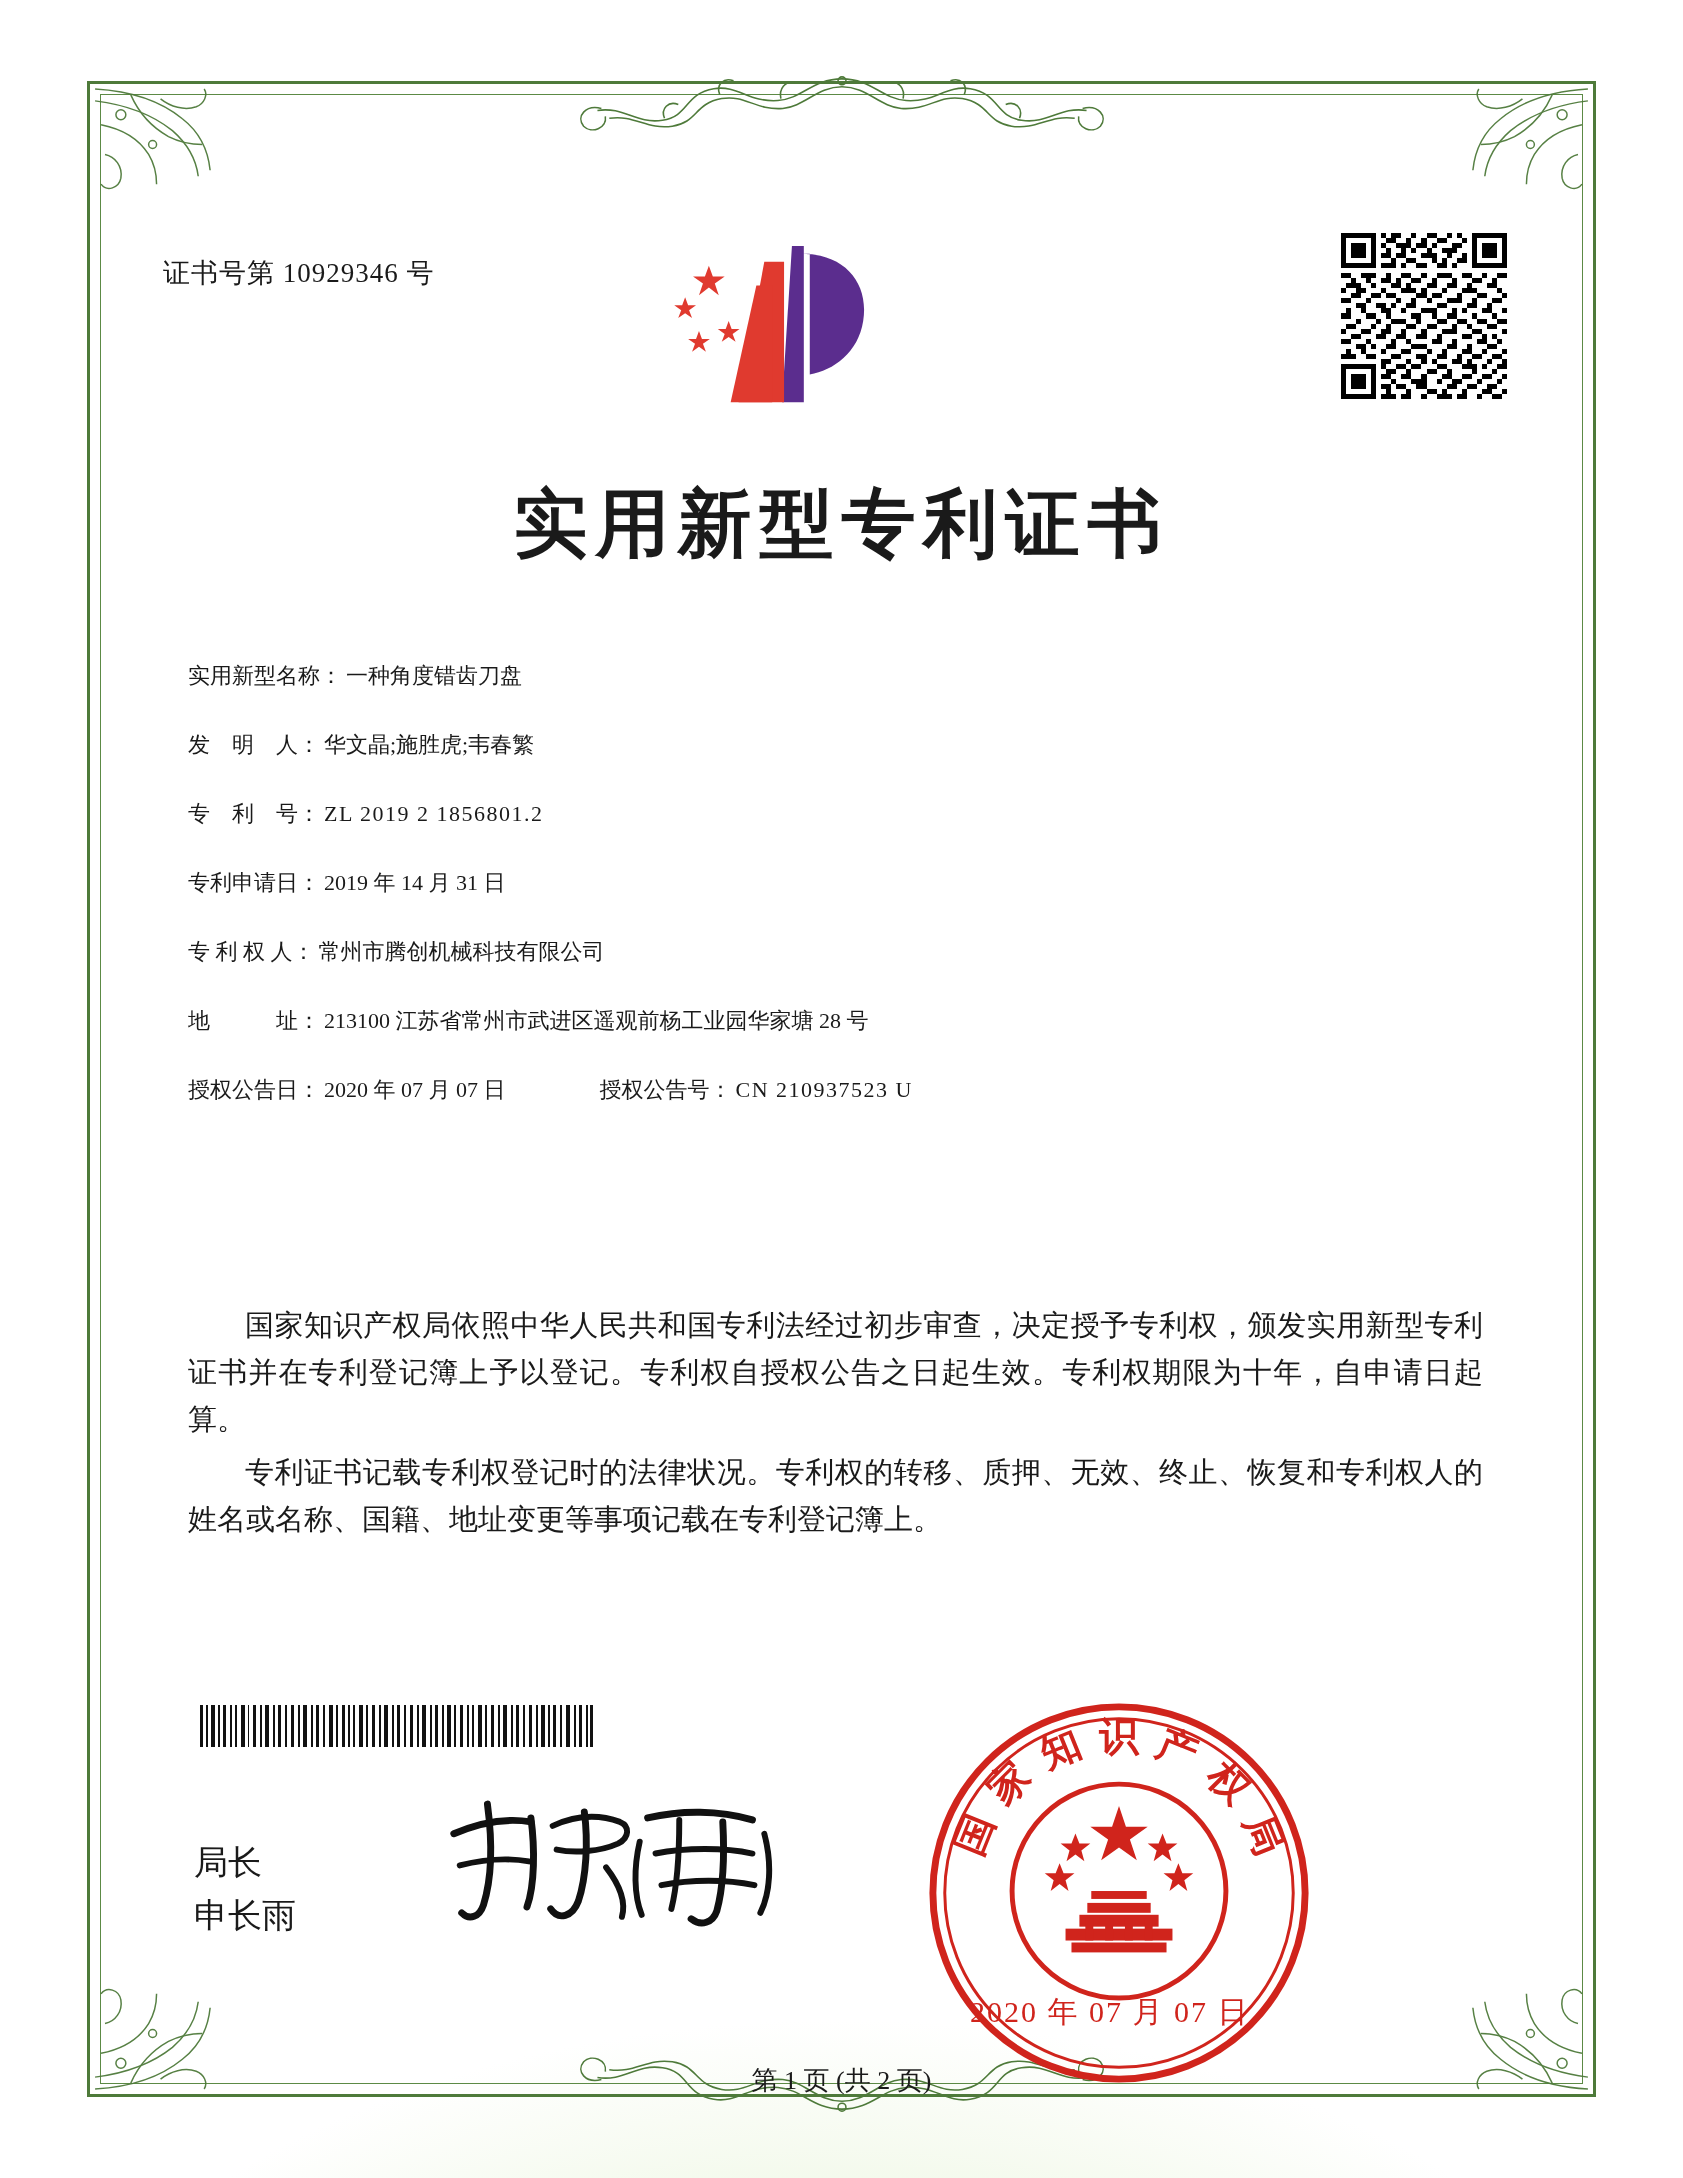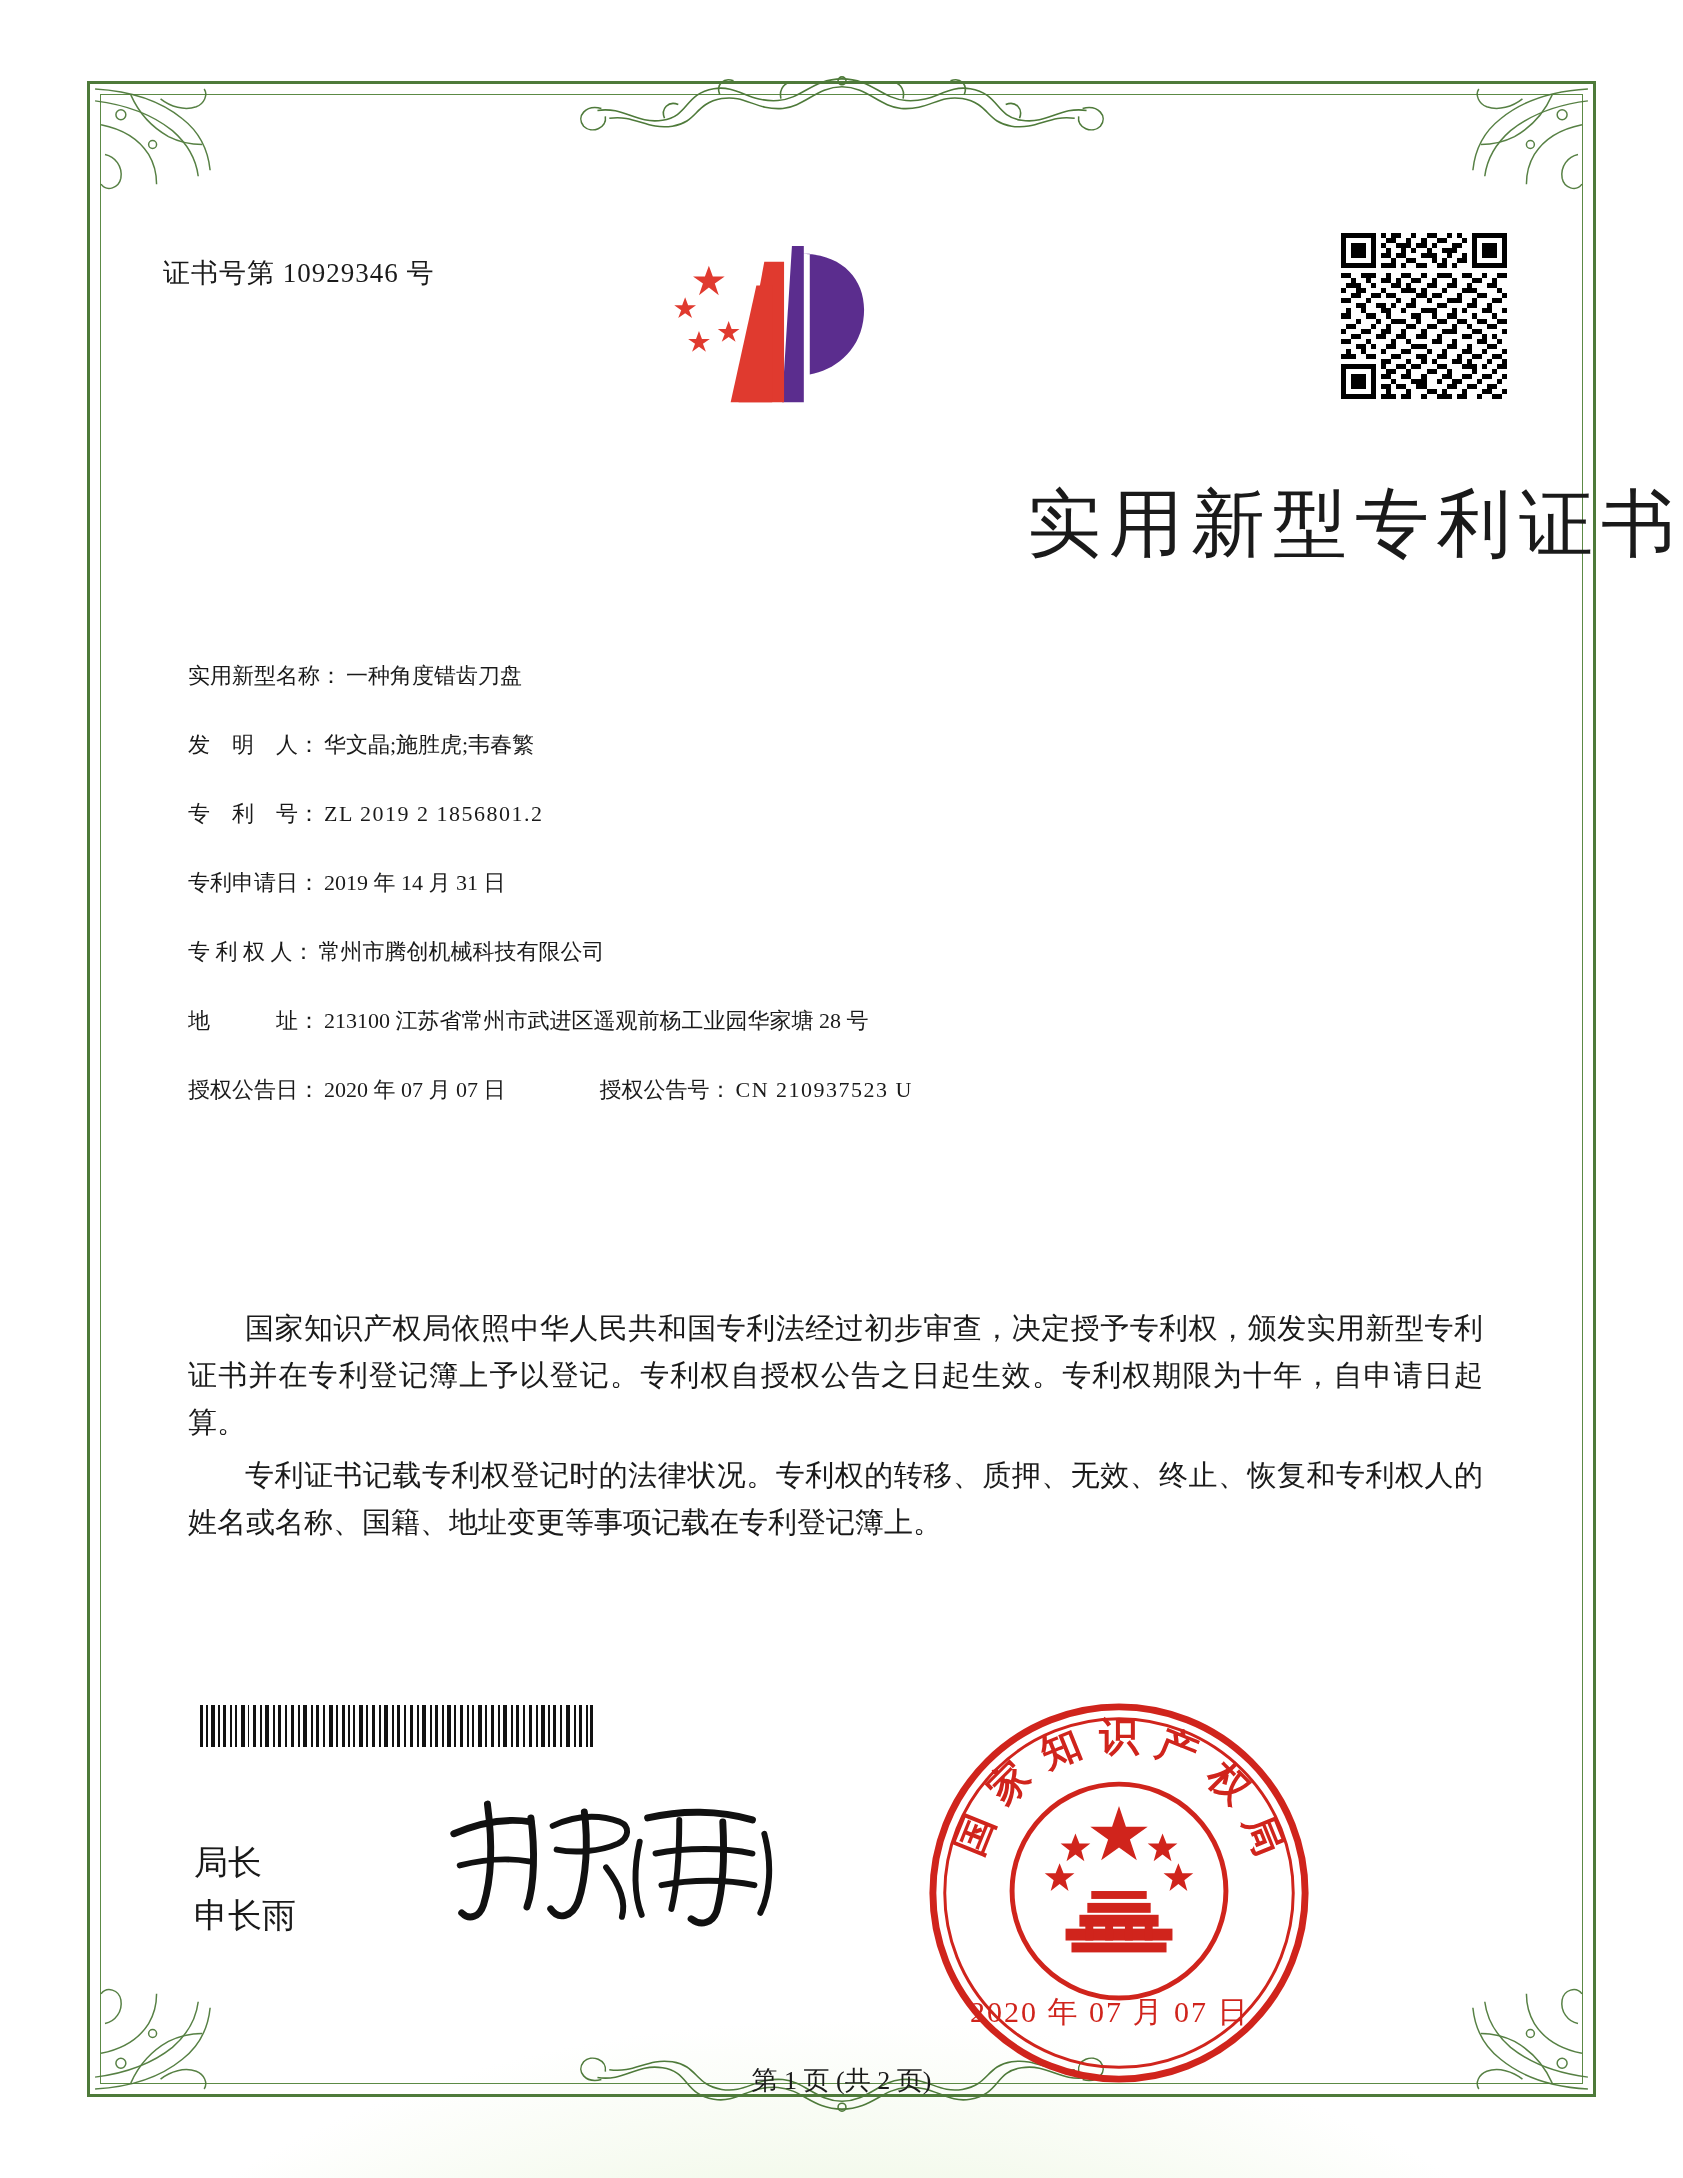--- a/index.html
+++ b/index.html
@@ -83,24 +83,24 @@
   .qr {
     position: absolute;
     right: 176px; top: 233px;
     width: 166px; height: 166px;
   }
   .qr svg { width: 100%; height: 100%; display: block; }
 
   .title {
     position: absolute;
     left: 0; right: 0; top: 475px;
-    text-align: right;
+    text-align: center;
     font-size: 74px;
     letter-spacing: 8px;
-    font-weight: 400;
+    font-weight: 700;
     font-family: "Liberation Serif", "DejaVu Serif", serif;
   }
 
   
   .fields {
     position: absolute;
     left: 188px; top: 665px;
     width: 1317px;
     font-size: 22px;
     line-height: 1.0;
@@ -131,20 +131,21 @@
     position: absolute;
     left: 188px; top: 1305px;
     width: 1307px;
     font-size: 29px;
     line-height: 1.62;
     text-align: justify;
   }
   .paras p {
     margin: 0 12px 6px 0;
     text-indent: 57px;
+    font-family: Liberation Mono, monospace;
   }
 
   
   .barcode {
     position: absolute;
     left: 198px; top: 1705px;
     width: 396px; height: 42px;
   }
   .barcode svg { width: 100%; height: 100%; display:block; }
 

